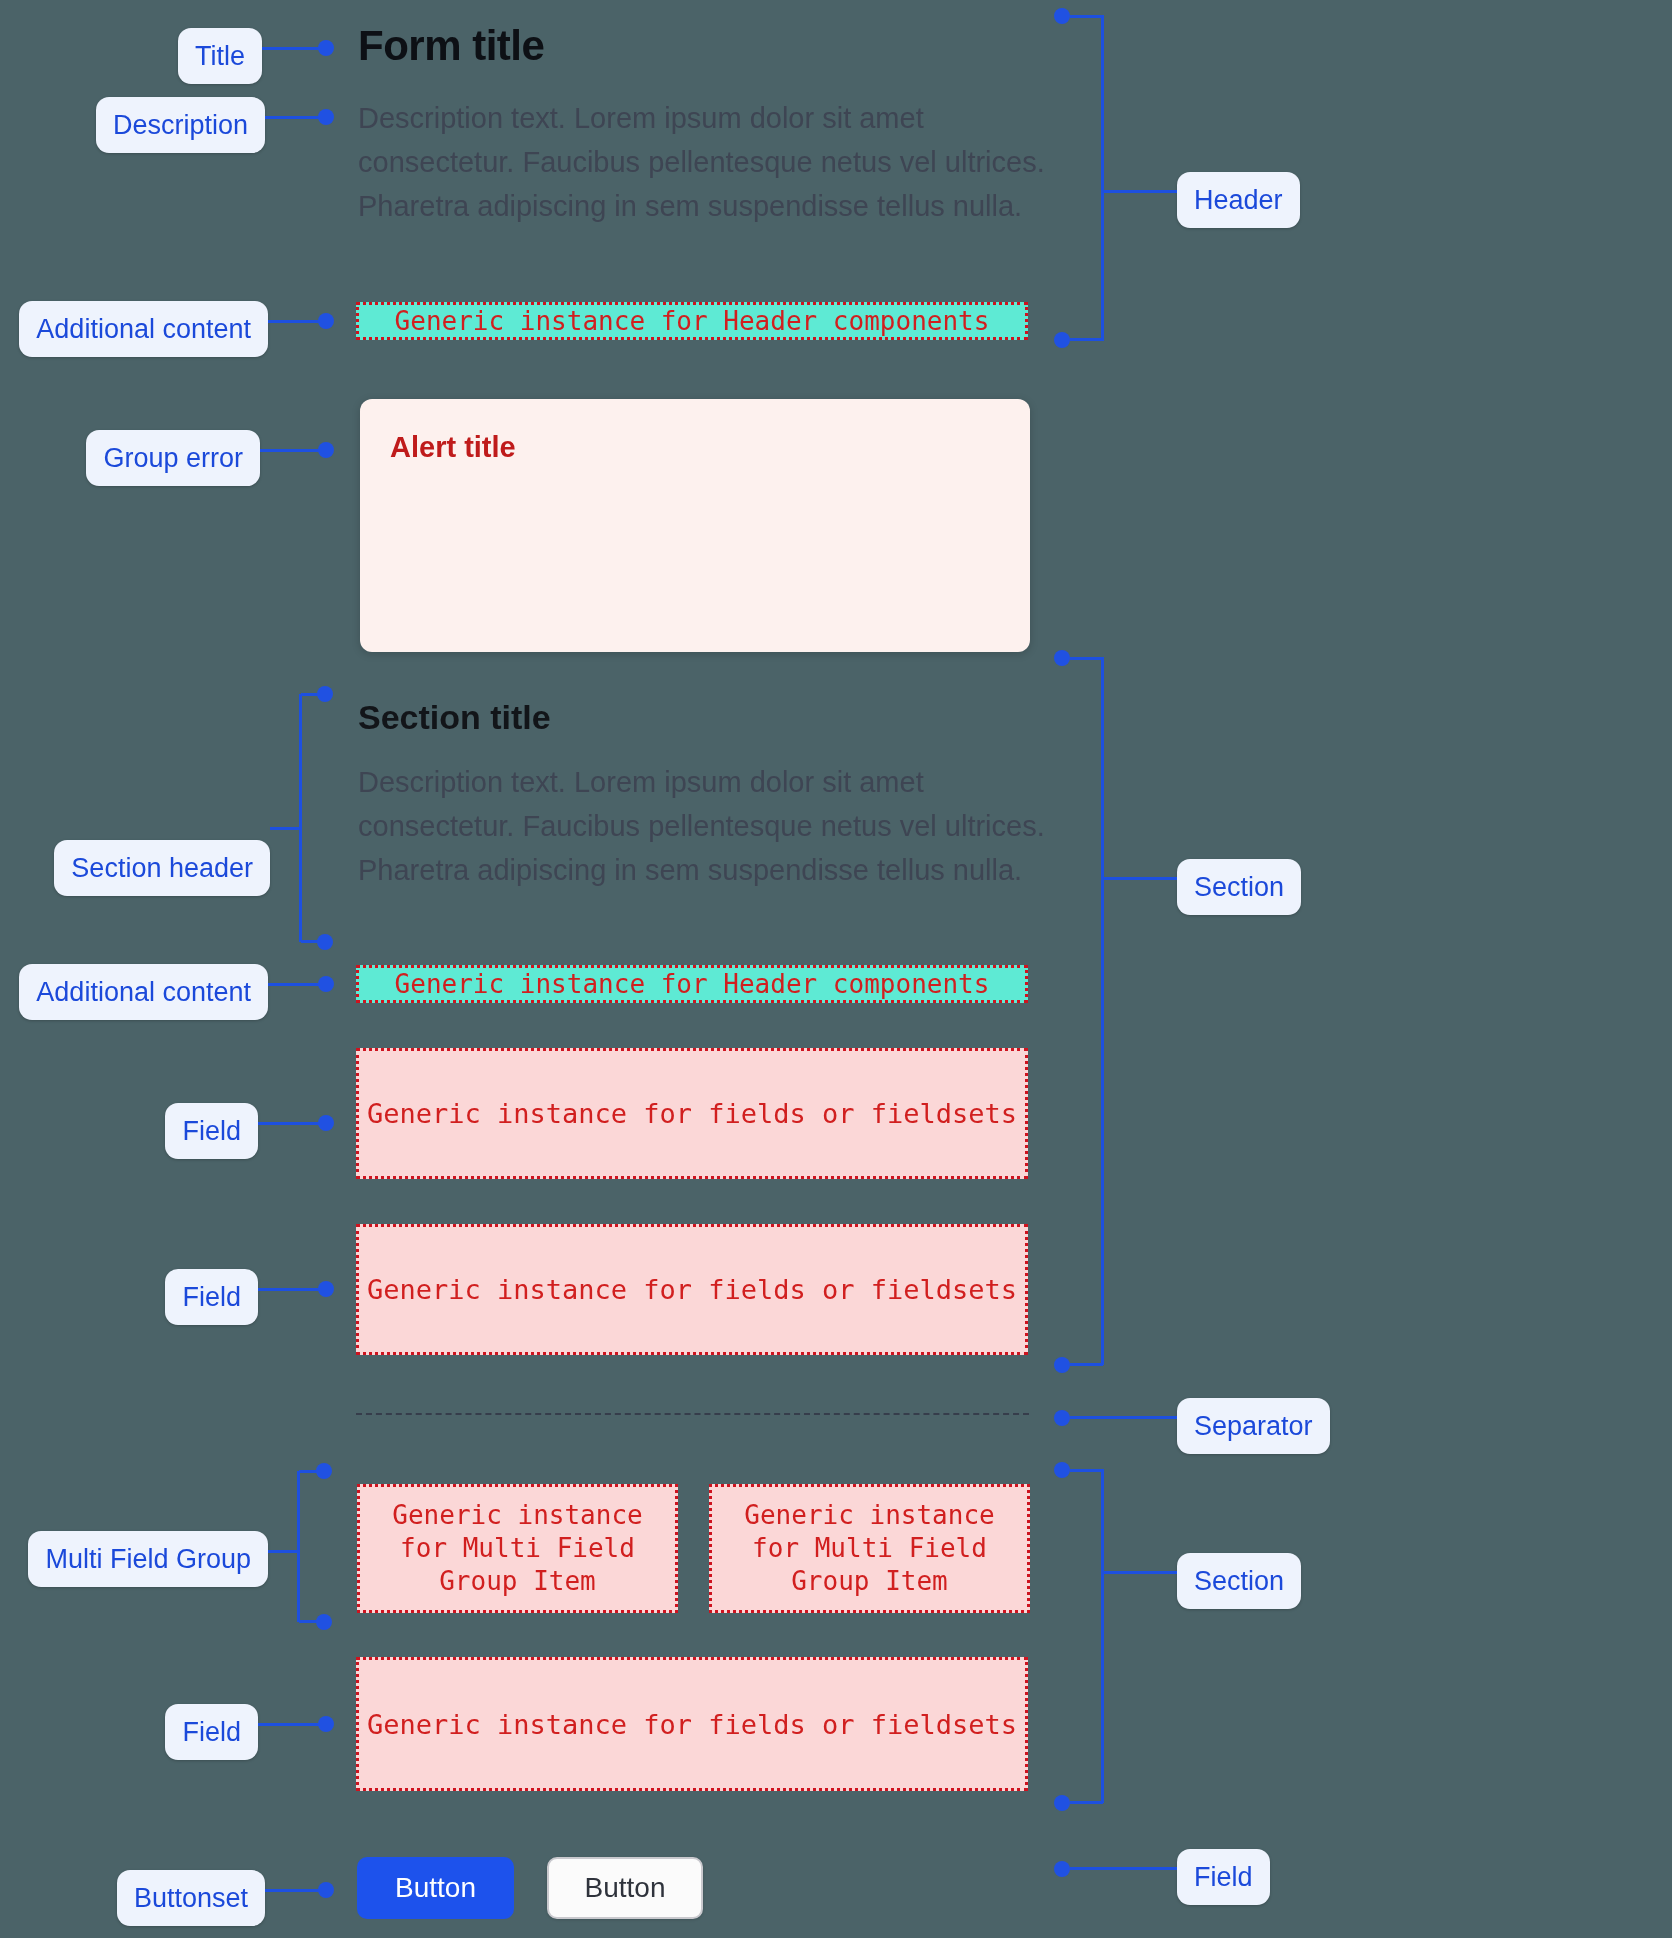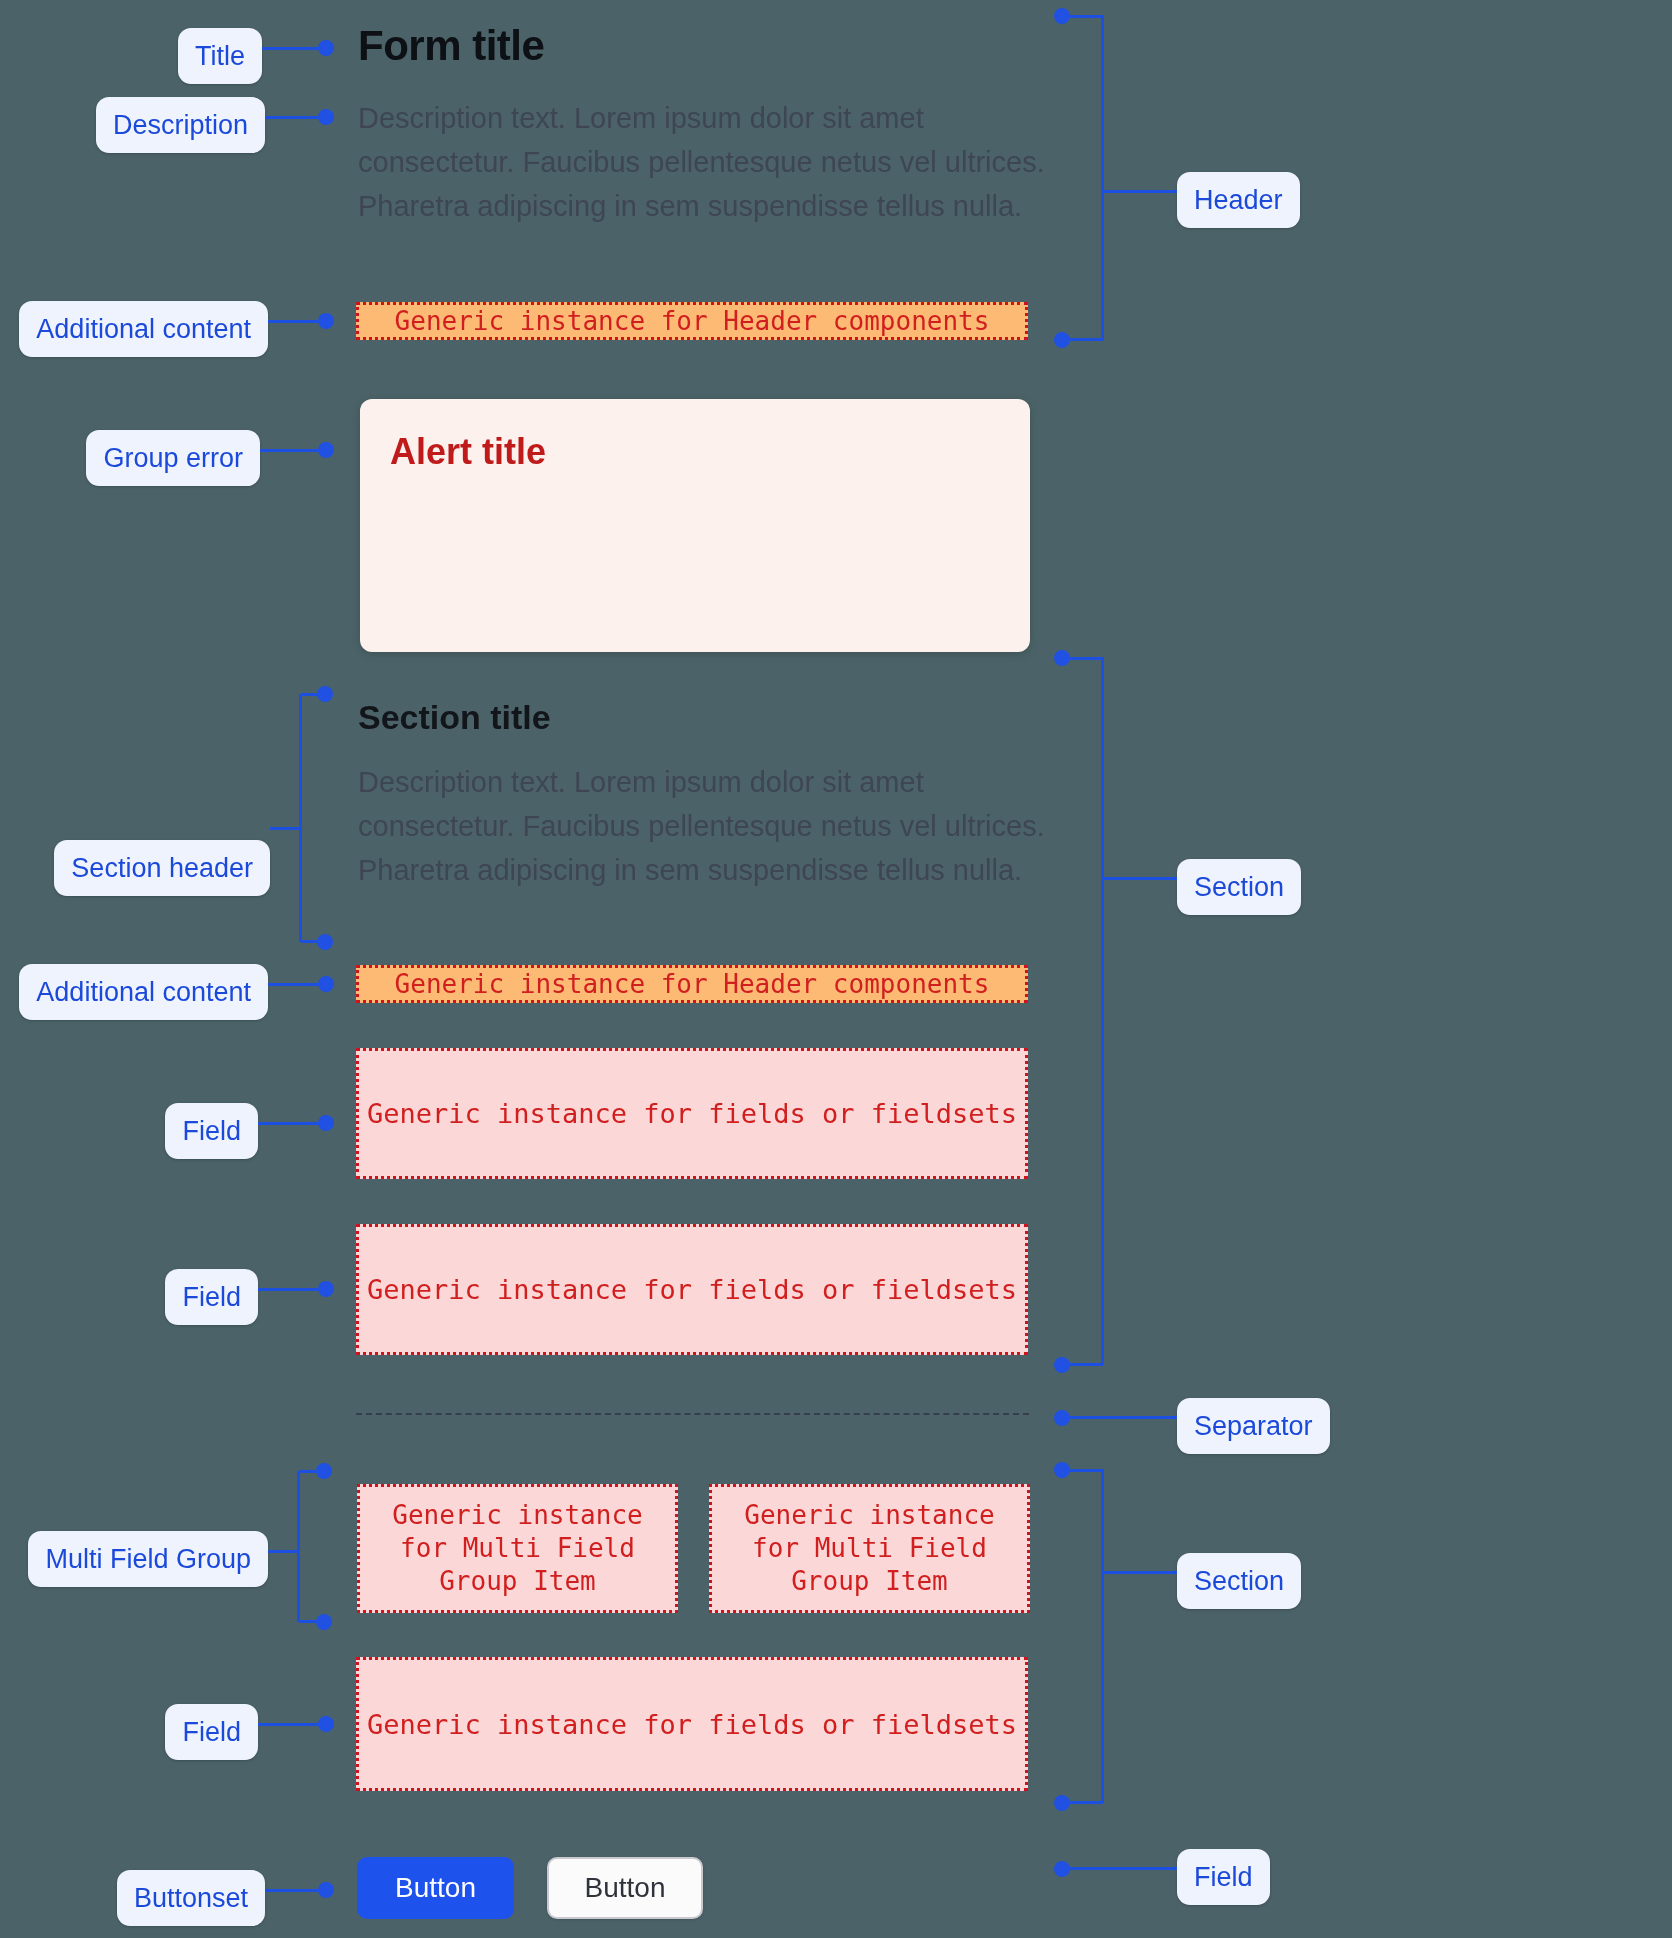--- a/index.html
+++ b/index.html
@@ -8,28 +8,28 @@
 
   
   .form-title{position:absolute;left:358px;top:22px;font-size:42px;font-weight:700;
               color:#0d1015;letter-spacing:-0.5px;}
   .para{position:absolute;left:358px;width:690px;font-size:29px;line-height:44px;color:#3e4553;}
   #form-desc{top:96px;}
   #section-desc{top:760px;}
   .section-title{position:absolute;left:358px;top:698px;font-size:34px;font-weight:700;color:#121519;}
 
   .strip{position:absolute;left:356px;width:672px;height:38px;box-sizing:border-box;
-         background:#fdba74;border:3px dotted #ce131f;display:flex;align-items:center;justify-content:center;
+         background:#5eead4;border:3px dotted #ce131f;display:flex;align-items:center;justify-content:center;
          font-family:"DejaVu Sans Mono",monospace;font-size:26px;color:#d11f1f;}
   #strip1{top:302px;}
   #strip2{top:965px;}
 
   .alert{position:absolute;left:360px;top:399px;width:670px;height:253px;box-sizing:border-box;
          background:#fdf1ee;border-radius:12px;box-shadow:0 2px 8px rgba(0,0,0,.18);padding:32px 30px;}
-  .alert-title{font-size:36px;font-weight:700;color:#bf1b1b;}
+  .alert-title{font-size:29px;font-weight:700;color:#bf1b1b;}
   .alert-body{margin-top:14px;font-size:29px;line-height:44px;color:#3e4553;width:615px;}
 
   .field-box{position:absolute;left:356px;width:672px;box-sizing:border-box;background:#fbd7d7;
              border:3px dotted #ce131f;display:flex;align-items:center;justify-content:center;text-align:center;
              font-family:"DejaVu Sans Mono",monospace;font-size:27px;color:#d11f1f;line-height:33px;}
   #field1{top:1048px;height:131px;}
   #field2{top:1224px;height:131px;}
   #field3{top:1657px;height:134px;}
   .mfg-box{position:absolute;top:1484px;width:321px;height:129px;box-sizing:border-box;background:#fbd7d7;
            border:3px dotted #ce131f;display:flex;align-items:center;justify-content:center;text-align:center;

